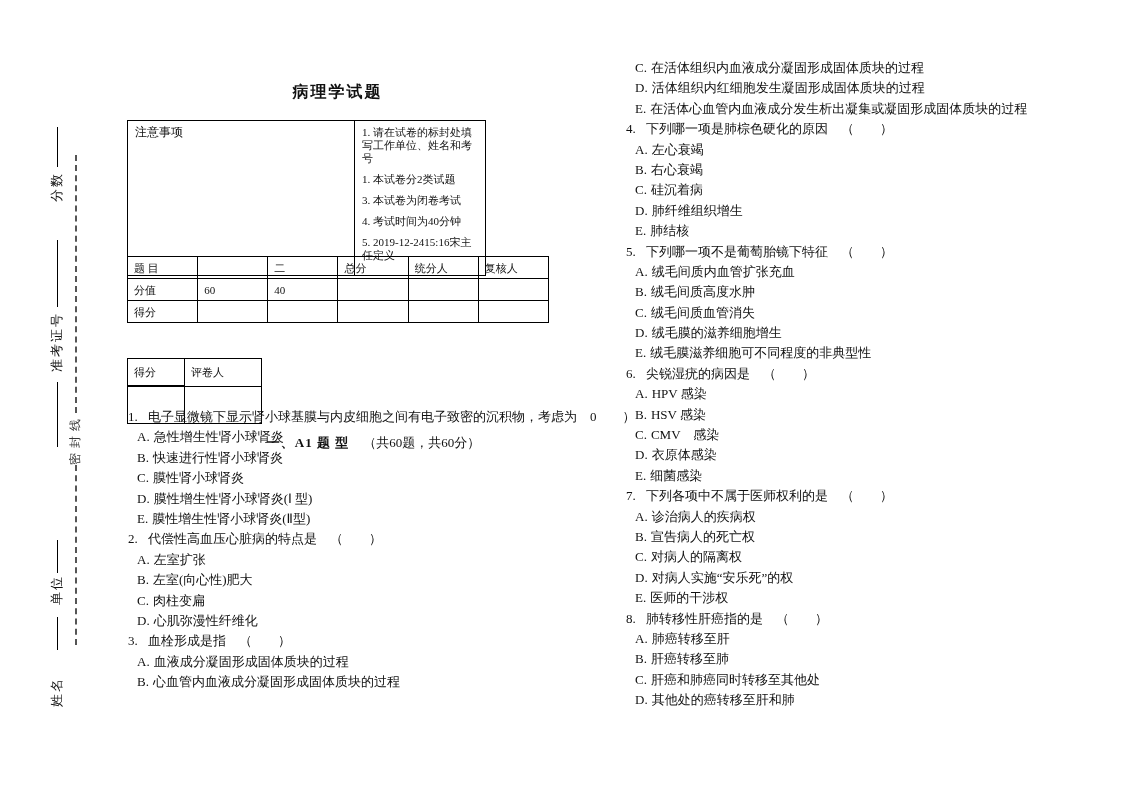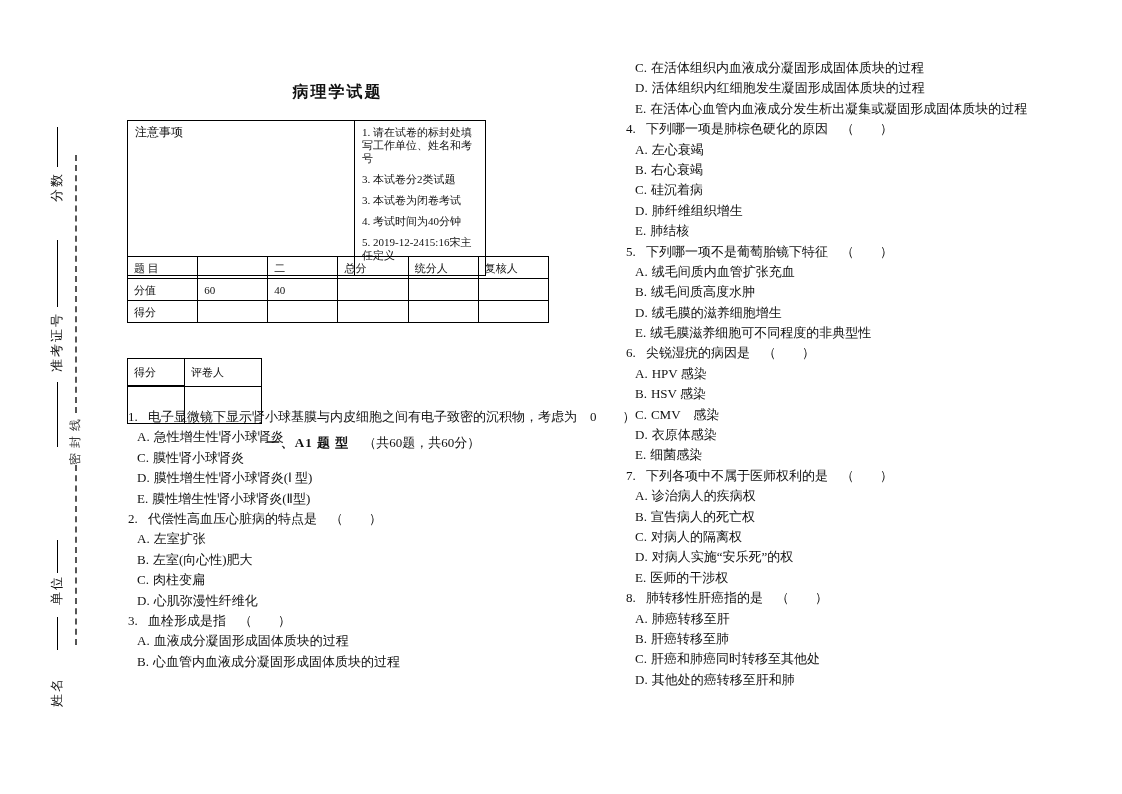--- a/index.html
+++ b/index.html
@@ -85,21 +85,21 @@
   <div class="seal-seg" style="top:465px;height:180px;"></div>
 
   <div class="title">病理学试题</div>
 
   <table class="notice">
     <tbody>
         <tr>
       <td class="nhead">注意事项</td>
       <td class="nbody">
             <div class="nitem">1. 请在试卷的标封处填写工作单位、姓名和考号</div>
-            <div class="nitem">3. 本试卷分2类试题</div>
+            <div class="nitem">1. 本试卷分2类试题</div>
             <div class="nitem">3. 本试卷为闭卷考试</div>
             <div class="nitem">4. 考试时间为40分钟</div>
             <div class="nitem">5. 2019-12-2415:16宋主任定义</div>
           </td>
     </tr>
   </tbody>
     </table>
 
   <table class="score">
     <tbody>
@@ -143,20 +143,21 @@
   </tbody>
     </table>
 
   <div class="sec">
     <span class="b">一、A1 题 型</span><span>（共60题，共60分）</span>
   </div>
 
   <div class="qcol qcol-left">
       <div class="ln q"><span class="num">1.</span><span class="txt">电子显微镜下显示肾小球基膜与内皮细胞之间有电子致密的沉积物，考虑为　0　　）</span></div>
       <div class="ln o"><span class="lab">A.</span><span class="txt">急性增生性肾小球肾炎</span></div>
+      <div class="ln o"><span class="lab">B.</span><span class="txt">快速进行性肾小球肾炎</span></div>
       <div class="ln o"><span class="lab">C.</span><span class="txt">膜性肾小球肾炎</span></div>
       <div class="ln o"><span class="lab">D.</span><span class="txt">膜性增生性肾小球肾炎(Ⅰ 型)</span></div>
       <div class="ln o"><span class="lab">E.</span><span class="txt">膜性增生性肾小球肾炎(Ⅱ型)</span></div>
       <div class="ln q"><span class="num">2.</span><span class="txt">代偿性高血压心脏病的特点是　（　　）</span></div>
       <div class="ln o"><span class="lab">A.</span><span class="txt">左室扩张</span></div>
       <div class="ln o"><span class="lab">B.</span><span class="txt">左室(向心性)肥大</span></div>
       <div class="ln o"><span class="lab">C.</span><span class="txt">肉柱变扁</span></div>
       <div class="ln o"><span class="lab">D.</span><span class="txt">心肌弥漫性纤维化</span></div>
       <div class="ln q"><span class="num">3.</span><span class="txt">血栓形成是指　（　　）</span></div>
       <div class="ln o"><span class="lab">A.</span><span class="txt">血液成分凝固形成固体质块的过程</span></div>
@@ -168,20 +169,21 @@
       <div class="ln o"><span class="lab">E.</span><span class="txt">在活体心血管内血液成分发生析出凝集或凝固形成固体质块的过程</span></div>
       <div class="ln q"><span class="num">4.</span><span class="txt">下列哪一项是肺棕色硬化的原因　（　　）</span></div>
       <div class="ln o"><span class="lab">A.</span><span class="txt">左心衰竭</span></div>
       <div class="ln o"><span class="lab">B.</span><span class="txt">右心衰竭</span></div>
       <div class="ln o"><span class="lab">C.</span><span class="txt">硅沉着病</span></div>
       <div class="ln o"><span class="lab">D.</span><span class="txt">肺纤维组织增生</span></div>
       <div class="ln o"><span class="lab">E.</span><span class="txt">肺结核</span></div>
       <div class="ln q"><span class="num">5.</span><span class="txt">下列哪一项不是葡萄胎镜下特征　（　　）</span></div>
       <div class="ln o"><span class="lab">A.</span><span class="txt">绒毛间质内血管扩张充血</span></div>
       <div class="ln o"><span class="lab">B.</span><span class="txt">绒毛间质高度水肿</span></div>
+      <div class="ln o"><span class="lab">C.</span><span class="txt">绒毛间质血管消失</span></div>
       <div class="ln o"><span class="lab">D.</span><span class="txt">绒毛膜的滋养细胞增生</span></div>
       <div class="ln o"><span class="lab">E.</span><span class="txt">绒毛膜滋养细胞可不同程度的非典型性</span></div>
       <div class="ln q"><span class="num">6.</span><span class="txt">尖锐湿疣的病因是　（　　）</span></div>
       <div class="ln o"><span class="lab">A.</span><span class="txt">HPV 感染</span></div>
       <div class="ln o"><span class="lab">B.</span><span class="txt">HSV 感染</span></div>
       <div class="ln o"><span class="lab">C.</span><span class="txt">CMV　感染</span></div>
       <div class="ln o"><span class="lab">D.</span><span class="txt">衣原体感染</span></div>
       <div class="ln o"><span class="lab">E.</span><span class="txt">细菌感染</span></div>
       <div class="ln q"><span class="num">7.</span><span class="txt">下列各项中不属于医师权利的是　（　　）</span></div>
       <div class="ln o"><span class="lab">A.</span><span class="txt">诊治病人的疾病权</span></div>

